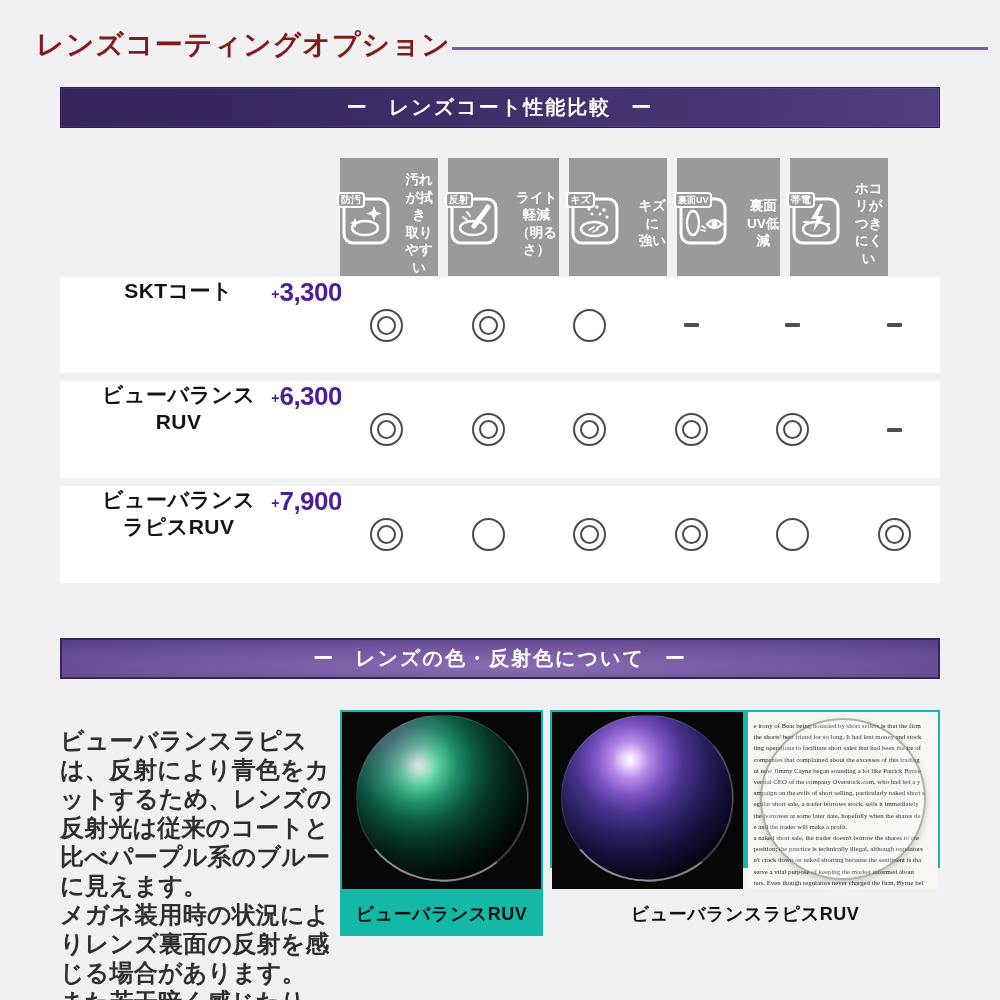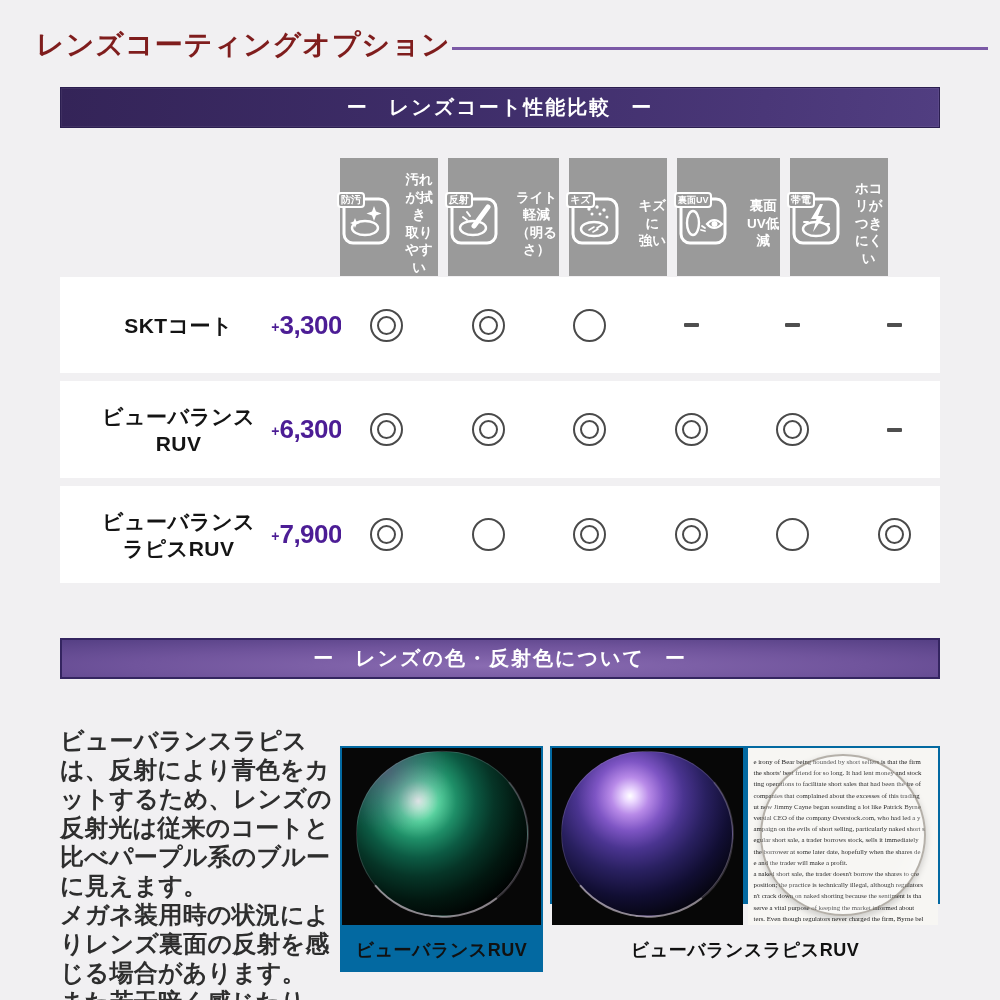--- a/index.html
+++ b/index.html
@@ -63,21 +63,21 @@
     text-align:center; white-space:pre-line;margin-left:32px;
   }
 
   
   .trow { position:absolute; left:60px; width:880px; }
   .row-1 { top:277px; height:96px; }
   .row-2 { top:381px; height:97px; }
   .row-3 { top:486px; height:97px; }
   .row-label-box {
     position:absolute; left:0; top:0; bottom:0; width:309px; background:#fff;
-    display:flex; align-items:center; padding:0 14px 0 26px;
+    display:flex; align-items:flex-start; padding:0 14px 0 26px;
   }
   .row-name {
     flex:1; text-align:center; font-size:21px; font-weight:bold; color:#141414;
     white-space:pre-line; line-height:27px; letter-spacing:0.5px;
   }
   .row-price { color:#4c1d95; font-weight:bold; white-space:nowrap; }
   .row-price .plus { font-size:14px; vertical-align:2px; }
   .row-price .num  { font-size:26px; letter-spacing:-0.5px; }
   .row-price .yen  { font-size:13px; }
   .row-marks {
@@ -91,21 +91,21 @@
   }
   .c-inner { width:19px; height:19px; border:2px solid #4a4a4a; border-radius:50%; }
   .dash-bar { width:15px; height:4px; background:#4f4f4f; border-radius:1px; }
 
   
   .desc-text {
     position:absolute; left:60px; top:726px; width:282px;
     font-size:24px; line-height:29px; color:#2e2e2e; font-weight:700;
     white-space:pre-line; letter-spacing:0.2px;
   }
-  .fig-card { position:absolute; top:710px; background:#0369a1;margin-top:36px; }
+  .fig-card { position:absolute; top:710px; background:#14b8a6; }
   .fig-left  { left:340px; width:203px; height:226px; }
   .fig-right { left:550px; width:390px; height:158px; }
   .photo-row { display:flex; gap:5px; margin:2px; height:177px; }
   .photo { position:relative; flex:1; background:#070707; overflow:hidden; }
   .lens {
     position:absolute; left:50%; top:50%; transform:translate(-50%,-52%);
     width:172px; height:166px; border-radius:50%;
     border:1px solid rgba(185,175,190,.22);
   }
   .lens::after {

